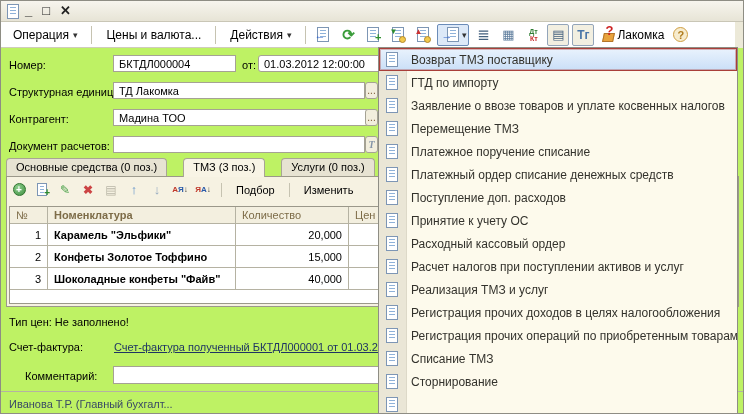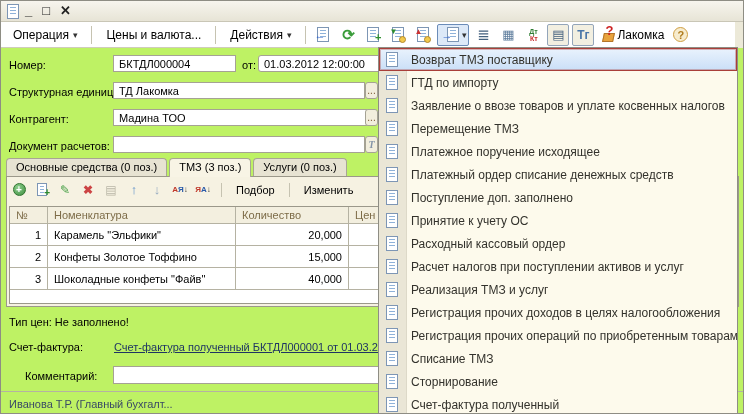--- a/index.html
+++ b/index.html
@@ -38,38 +38,38 @@
   .helpcirc { width:15px; height:15px; border-radius:50%; border:1px solid #cf9f43; background:#f7ecce; color:#b07c1f; font-weight:bold; font-size:11px; display:flex; align-items:center; justify-content:center; }
 
   
   .form { position:absolute; left:0; top:47px; right:0; bottom:0; background:#bef264; }
   .flabel { position:absolute; font-size:11px; white-space:nowrap; }
   .finput { position:absolute; height:17px; background:#fff; border:1px solid #a5a294; border-radius:0; font-family:"Liberation Sans",sans-serif; font-size:11px; padding:0 5px; color:#000; }
   .sbtn { position:absolute; width:13px; height:17px; border:1px solid #a5a294; border-radius:3px; background:#f2eedd; font-size:10px; color:#7d5a33; display:flex; align-items:center; justify-content:center; cursor:default; }
   .sbtn.t { color:#8494a8; font-family:"Liberation Serif",serif; font-style:italic; font-weight:bold; }
 
   
-  .tabs { position:absolute; left:5px; top:110px; height:18px; display:flex; gap:2px; }
+  .tabs { position:absolute; left:5px; top:110px; height:18px; display:flex; gap:16px; }
   .tab { padding:2px 9px 0; font-size:11px; background:#e7e3d2; border:1px solid #a8a594; border-bottom:none; border-radius:4px 4px 0 0; white-space:nowrap; cursor:default; }
   .tab.active { background:#f8f4e5; position:relative; z-index:3; height:19px; }
 
   
   .panel { position:absolute; left:5px; top:128px; width:733px; height:131px; border:1px solid #9b988a; background:#f6f2e2; }
   .ttools { position:absolute; left:4px; top:1px; height:23px; display:flex; align-items:center; gap:7px; }
   .tico { width:16px; height:16px; display:flex; align-items:center; justify-content:center; position:relative; font-size:12px; line-height:1; cursor:default; }
   .addc { width:13px; height:13px; border-radius:50%; background:radial-gradient(circle at 35% 30%,#8fd08f,#3e8e3e); border:1px solid #2f742f; color:#fff; font-size:10px; font-weight:bold; display:flex; align-items:center; justify-content:center; }
   .sorttxt { font-size:8px; font-weight:bold; color:#333; white-space:nowrap; }
   .sorttxt .a { color:#c0392b; } .sorttxt .z { color:#2a5aa8; }
   .tbarbtn { font-size:11px; padding:1px 4px; white-space:nowrap; cursor:default; }
   .table { position:absolute; left:2px; top:29px; right:2px; bottom:2px; background:#fff; border:1px solid #9b988a; overflow:hidden; }
   .trow { display:flex; height:22px; border-bottom:1px solid #b5b2a2; background:#fff; }
   .trow.head { height:17px; background:#f3efdf; color:#7d6c48; }
   .tcell { border-right:1px solid #b5b2a2; padding:2px 6px; font-size:11px; white-space:nowrap; overflow:hidden; display:flex; align-items:center; }
   .c-n { width:38px; justify-content:flex-end; }
-  .c-name { width:188px; }
+  .c-name { width:188px;font-weight:bold; }
   .c-qty { width:113px; justify-content:flex-end; }
   .c-price { flex:1; }
   .trow.head .tcell { justify-content:flex-start; }
 
   
   .ptype { position:absolute; left:8px; top:268px; font-size:11px;text-align:center; }
   .invlabel { position:absolute; left:8px; top:293px; font-size:11px; }
   .invlink { position:absolute; left:113px; top:293px; font-size:11px; color:#1f3563; text-decoration:underline; white-space:nowrap; cursor:default; }
   .statusbar { position:absolute; left:0; right:0; top:343px; bottom:0; border-top:1px solid #b5b2a2; }
   .statusbar .stext { position:absolute; left:8px; top:6px; font-size:11px; color:#3a4a66; white-space:nowrap; }
@@ -292,31 +292,31 @@
         <span class="mlabel">Заявление о ввозе товаров и уплате косвенных налогов</span>
       </div>
 
       <div class="mitem">
         <span class="doc-ico"></span>
         <span class="mlabel">Перемещение ТМЗ</span>
       </div>
 
       <div class="mitem">
         <span class="doc-ico"></span>
-        <span class="mlabel">Платежное поручение исходящее</span>
+        <span class="mlabel">Платежное поручение списание</span>
       </div>
 
       <div class="mitem">
         <span class="doc-ico"></span>
         <span class="mlabel">Платежный ордер списание денежных средств</span>
       </div>
 
       <div class="mitem">
         <span class="doc-ico"></span>
-        <span class="mlabel">Поступление доп. заполнено</span>
+        <span class="mlabel">Поступление доп. расходов</span>
       </div>
 
       <div class="mitem">
         <span class="doc-ico"></span>
         <span class="mlabel">Принятие к учету ОС</span>
       </div>
 
       <div class="mitem">
         <span class="doc-ico"></span>
         <span class="mlabel">Расходный кассовый ордер</span>
@@ -347,17 +347,16 @@
         <span class="mlabel">Списание ТМЗ</span>
       </div>
 
       <div class="mitem">
         <span class="doc-ico"></span>
         <span class="mlabel">Сторнирование</span>
       </div>
 
       <div class="mitem">
         <span class="doc-ico"></span>
-        <span class="mlabel">Счет-фактура полученный</span>
       </div>
     </div>
 
 </div>
 
 </body></html>

